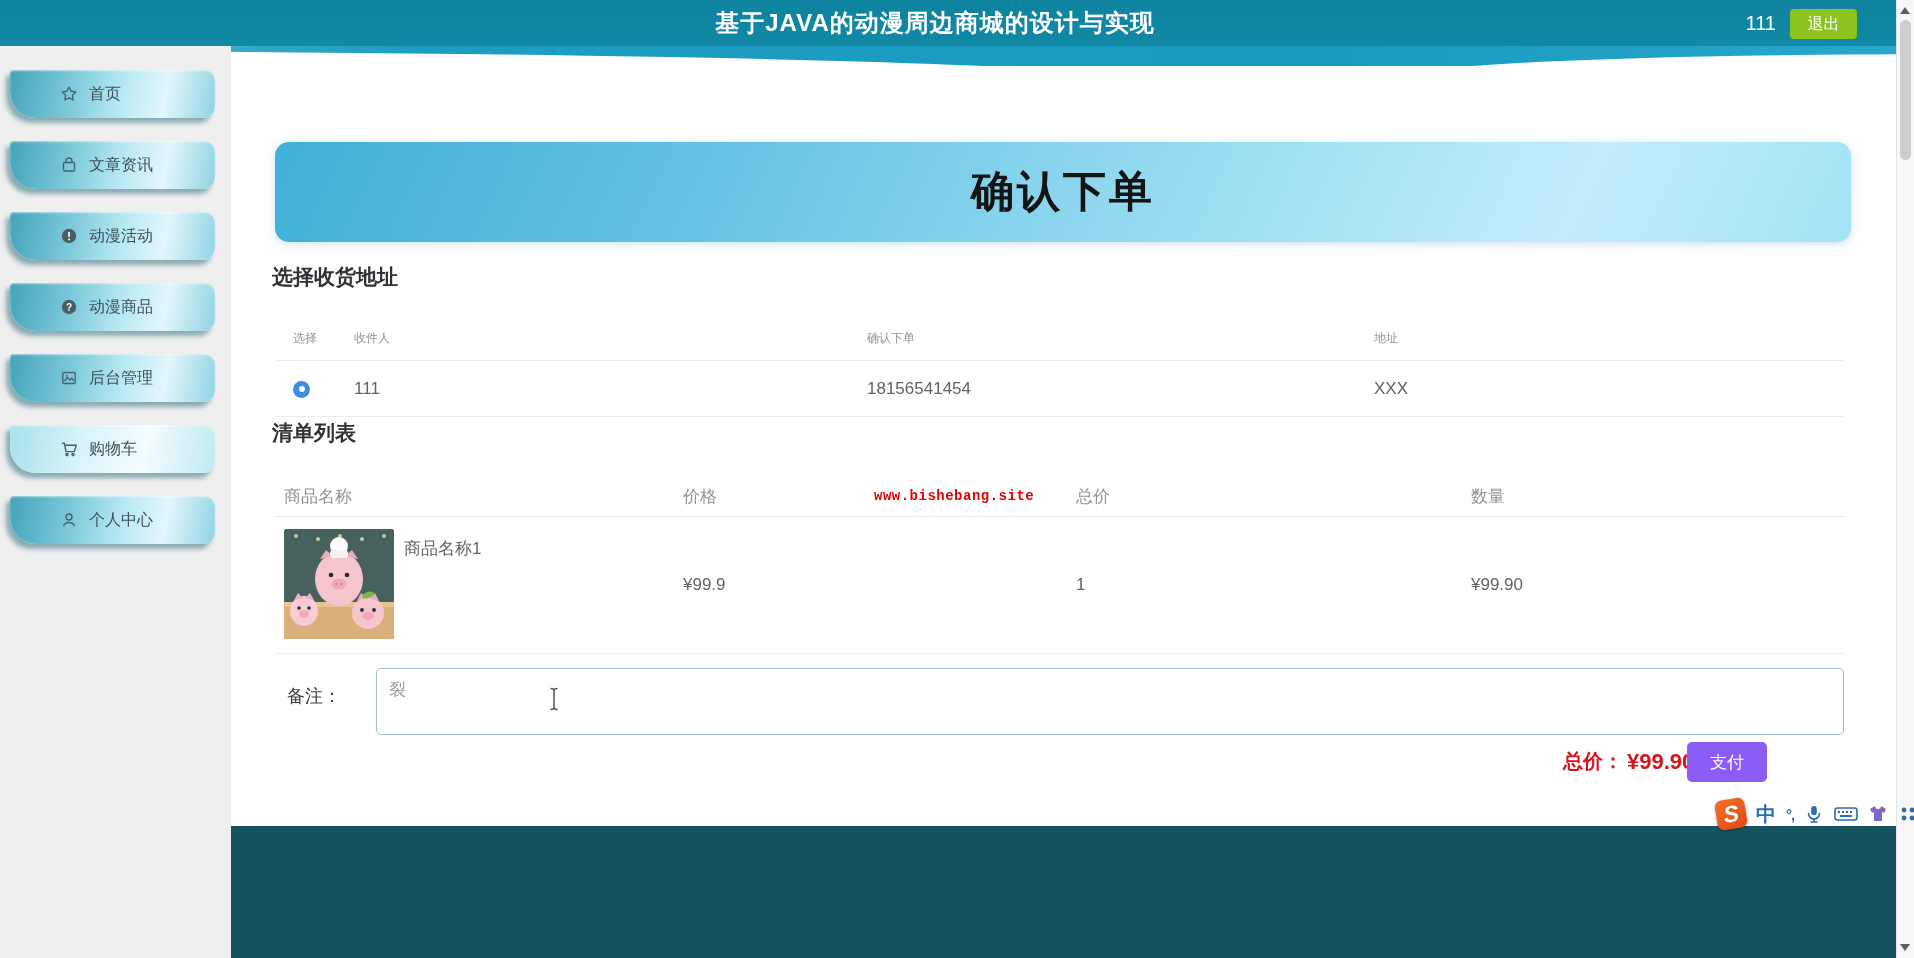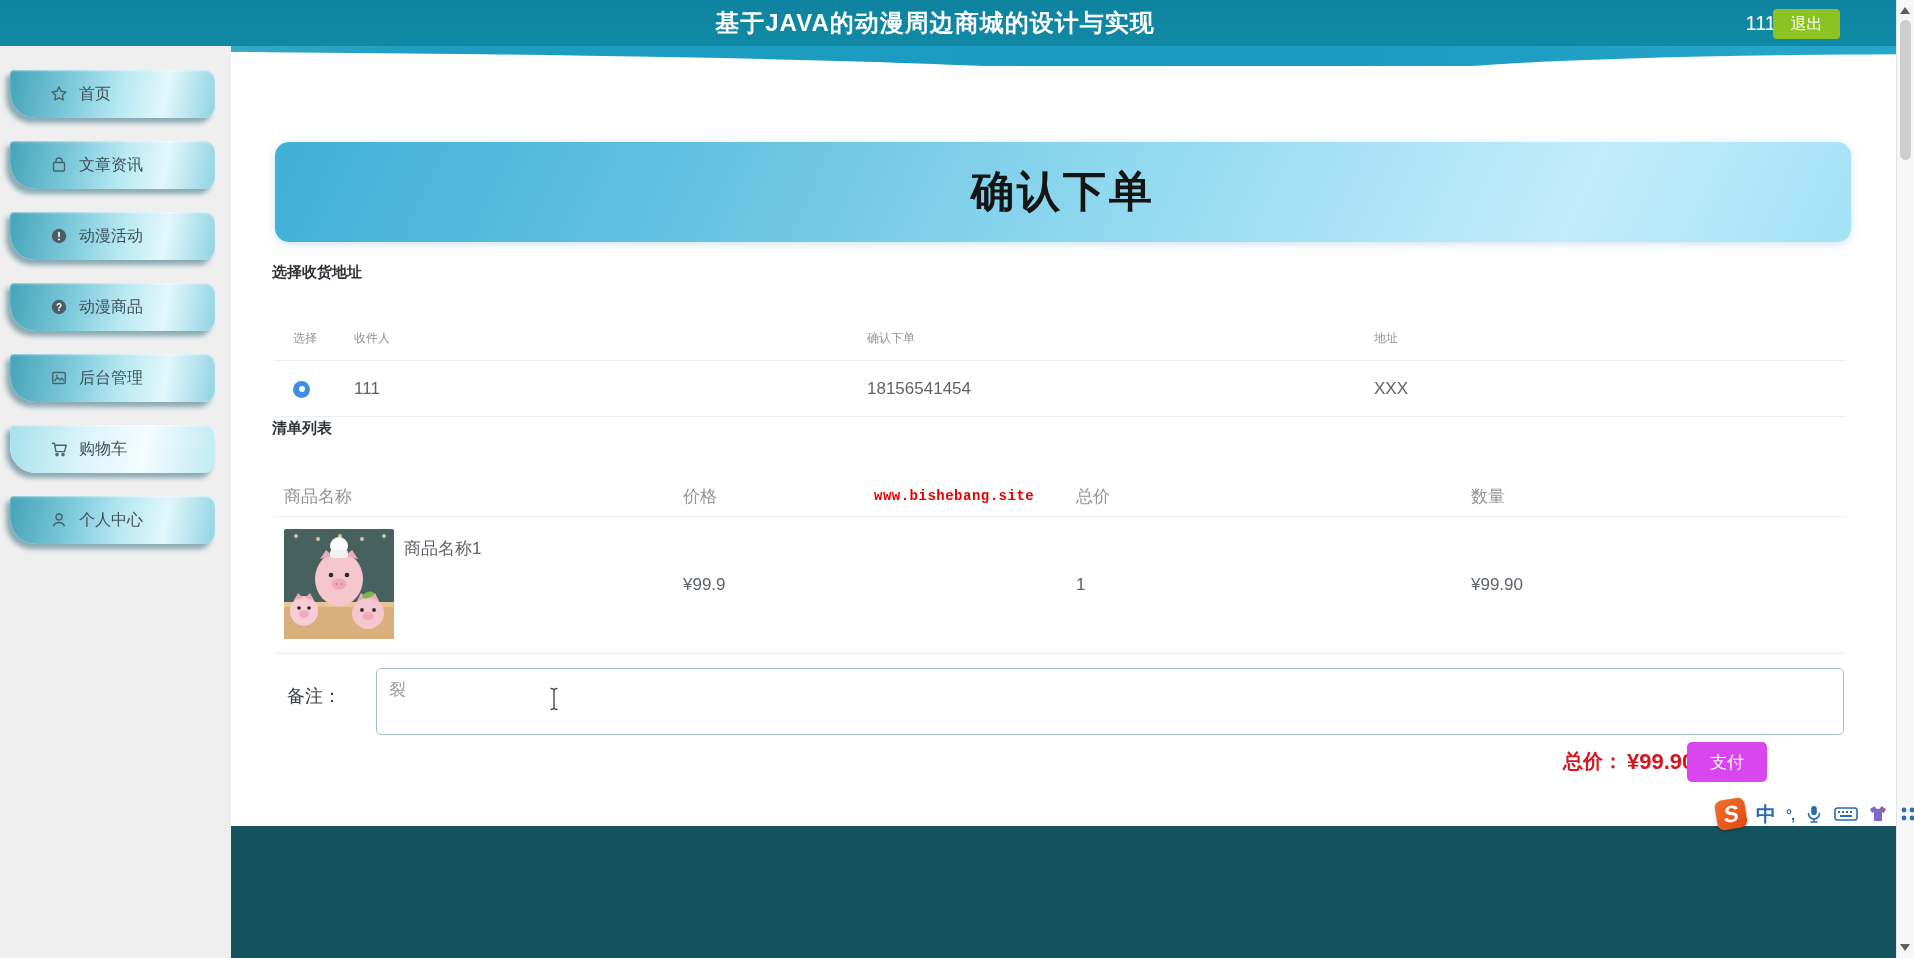--- a/index.html
+++ b/index.html
@@ -7,36 +7,36 @@
        font-family:"Liberation Sans","DejaVu Sans",sans-serif;}
   .app{position:relative;width:1914px;height:720px;background:#fff;}
 
   
   .topbar{position:absolute;left:0;top:0;width:1914px;height:46px;z-index:5;
           background:linear-gradient(180deg,#0e83a0,#1189a5);}
   .page-title{position:absolute;left:935px;top:23px;transform:translate(-50%,-50%);
               color:#fff;font-size:24px;font-weight:bold;letter-spacing:1px;white-space:nowrap;}
   .username{position:absolute;right:138px;top:0;height:46px;display:flex;align-items:center;
             color:#fff;font-size:20px;}
-  .logout-btn{position:absolute;right:74px;top:9px;width:67px;height:30px;border:none;
+  .logout-btn{position:absolute;right:57px;top:9px;width:67px;height:30px;border:none;
               background:#8cc320;color:#fff;font-size:16px;border-radius:4px;cursor:pointer;
               font-family:inherit;}
 
   
   .wave{position:absolute;left:0;top:46px;width:1896px;height:20px;z-index:4;overflow:hidden;
         background:linear-gradient(90deg,#55b8ce 0%,#1d9dc2 22%,#1a9abf 70%,#27a7cb 100%);}
   .wave::before{content:"";position:absolute;left:-80px;bottom:-13px;width:1200px;height:28px;
         background:#fff;border-radius:0 100% 0 0 / 0 100% 0 0;}
   .wave::after{content:"";position:absolute;right:-60px;bottom:-12px;width:560px;height:24px;
         background:#fff;border-radius:100% 0 0 0 / 100% 0 0 0;}
 
   
   .sidebar{position:absolute;left:0;top:46px;width:231px;height:912px;background:#efeff0;z-index:6;}
   .side-btn{position:absolute;left:10px;width:205px;height:48px;box-sizing:border-box;
-            display:flex;align-items:center;gap:11px;padding-left:40px;cursor:pointer;
+            display:flex;align-items:center;gap:11px;padding-left:50px;cursor:pointer;
             border-radius:4px 10px 12px 26px;color:#3d4f59;font-size:16px;
             background:linear-gradient(100deg,#44a3b8 0%,#7cc9da 30%,#b9e9f3 55%,#e2f7fb 75%,#8fd3e3 100%);
             box-shadow:-4px 5px 5px rgba(13,84,100,.45), inset 0 1px 2px rgba(255,255,255,.55);}
   .side-btn.active{background:linear-gradient(100deg,#a6e0ec 0%,#d9f4f9 35%,#f4fcfe 65%,#bfeaf2 100%);}
   .side-btn svg{flex:0 0 auto;}
   .sb1{top:24px;} .sb2{top:95px;} .sb3{top:166px;} .sb4{top:237px;}
   .sb5{top:308px;} .sb6{top:379px;} .sb7{top:450px;}
 
   
   .scrollbar{position:absolute;right:0;top:0;width:18px;height:958px;background:#f7f7f8;
@@ -52,21 +52,21 @@
   .footer{position:absolute;left:231px;top:826px;width:1665px;height:132px;background:#14535d;z-index:2;}
 
   
   .banner{position:absolute;left:275px;top:142px;width:1576px;height:100px;z-index:3;
           border-radius:14px;display:flex;align-items:center;justify-content:center;
           background:linear-gradient(115deg,#3fb0d7 0%,#66c2e1 28%,#93daf0 55%,#c2ecfa 82%,#a3e2f5 100%);
           box-shadow:0 2px 8px rgba(110,175,200,.35);}
   .banner-title{font-size:43px;color:#141414;font-weight:bold;letter-spacing:3px;}
 
   
-  .section-title{position:absolute;left:272px;font-size:15px;font-weight:bold;color:#2e3237;}
+  .section-title{position:absolute;left:272px;font-size:21px;font-weight:bold;color:#2e3237;}
   .st-addr{top:263px;} .st-list{top:419px;}
 
   
   .addr-table{position:absolute;left:275px;top:316px;width:1570px;}
   .a-row{display:grid;grid-template-columns:79px 513px 507px 1fr;align-items:center;
          border-bottom:1px solid #e9edf2;}
   .a-head{height:44px;color:#8f9499;font-size:12px;}
   .a-body{height:55px;color:#5f6469;font-size:17px;}
   .a-cell1{padding-left:18px;}
   .radio{width:17px;height:17px;border-radius:50%;background:#3a8ee6;position:relative;
@@ -94,21 +94,21 @@
               border:1px solid #9dc0ca;border-radius:5px;background:#fff;resize:none;
               padding:9px 12px;font-size:17px;color:#9aa0a6;outline:none;
               font-family:"Liberation Sans","DejaVu Sans",sans-serif;}
   .ibeam{position:absolute;left:548px;top:686px;z-index:7;}
 
   
   .summary{position:absolute;left:1563px;top:748px;display:flex;align-items:center;gap:4px;
            color:#d8141c;font-weight:bold;}
   .summary .lab{font-size:20px;} .summary .val{font-size:22px;}
   .pay-btn{position:absolute;left:1687px;top:742px;width:80px;height:40px;border:none;
-           background:#d946ef;color:#fff;font-size:17px;border-radius:5px;cursor:pointer;
+           background:#8b5cf6;color:#fff;font-size:17px;border-radius:5px;cursor:pointer;
            font-family:inherit;}
 
   
   .ime{position:absolute;left:1716px;top:796px;height:36px;display:flex;align-items:center;gap:10px;z-index:10;}
   .sogou-logo{width:30px;height:30px;border-radius:7px;transform:rotate(-9deg);cursor:pointer;
               background:linear-gradient(145deg,#f3702a,#df4a12);color:#fff;font-weight:bold;
               font-size:23px;font-style:italic;display:flex;align-items:center;justify-content:center;
               box-shadow:0 1px 3px rgba(0,0,0,.35);}
   .ime-mode{color:#2a6cb0;font-size:20px;font-weight:bold;cursor:pointer;}
   .ime-punct{color:#2a6cb0;font-size:15px;font-weight:bold;cursor:pointer;letter-spacing:-1px;}

